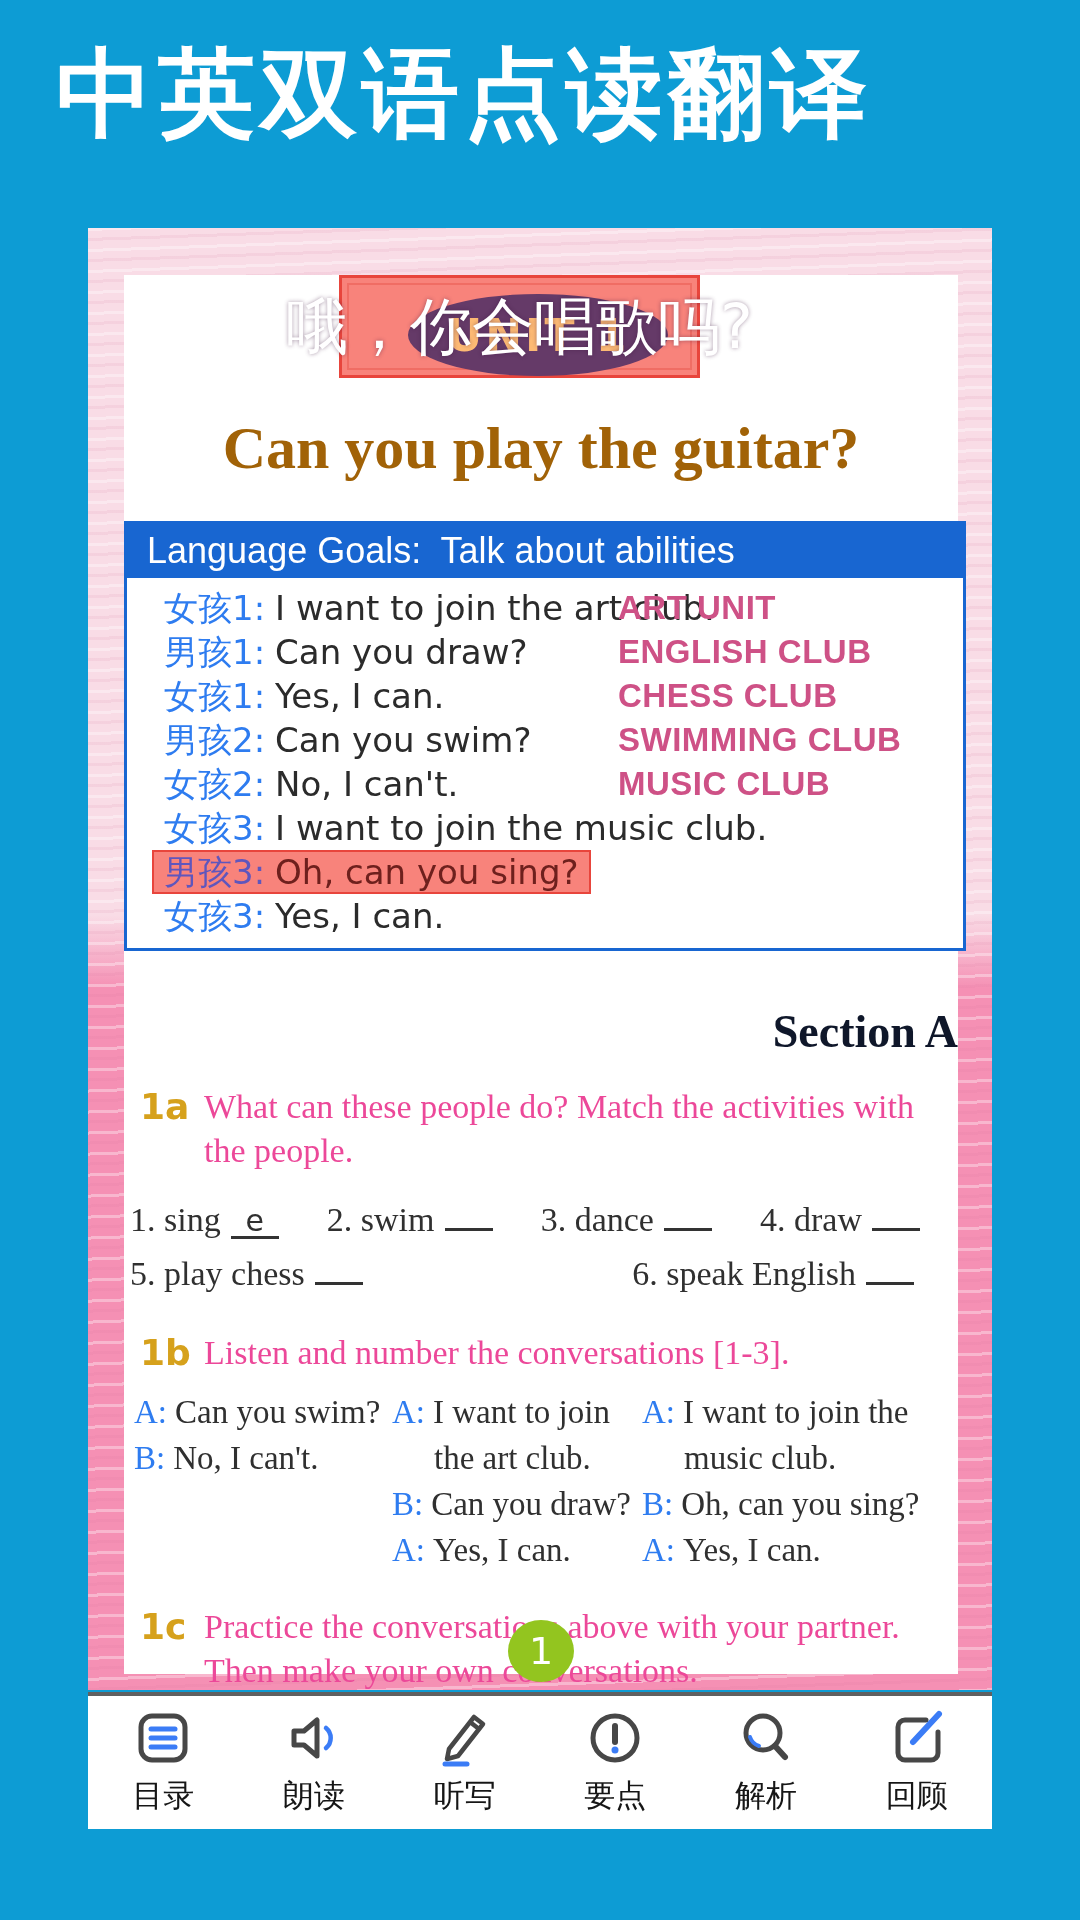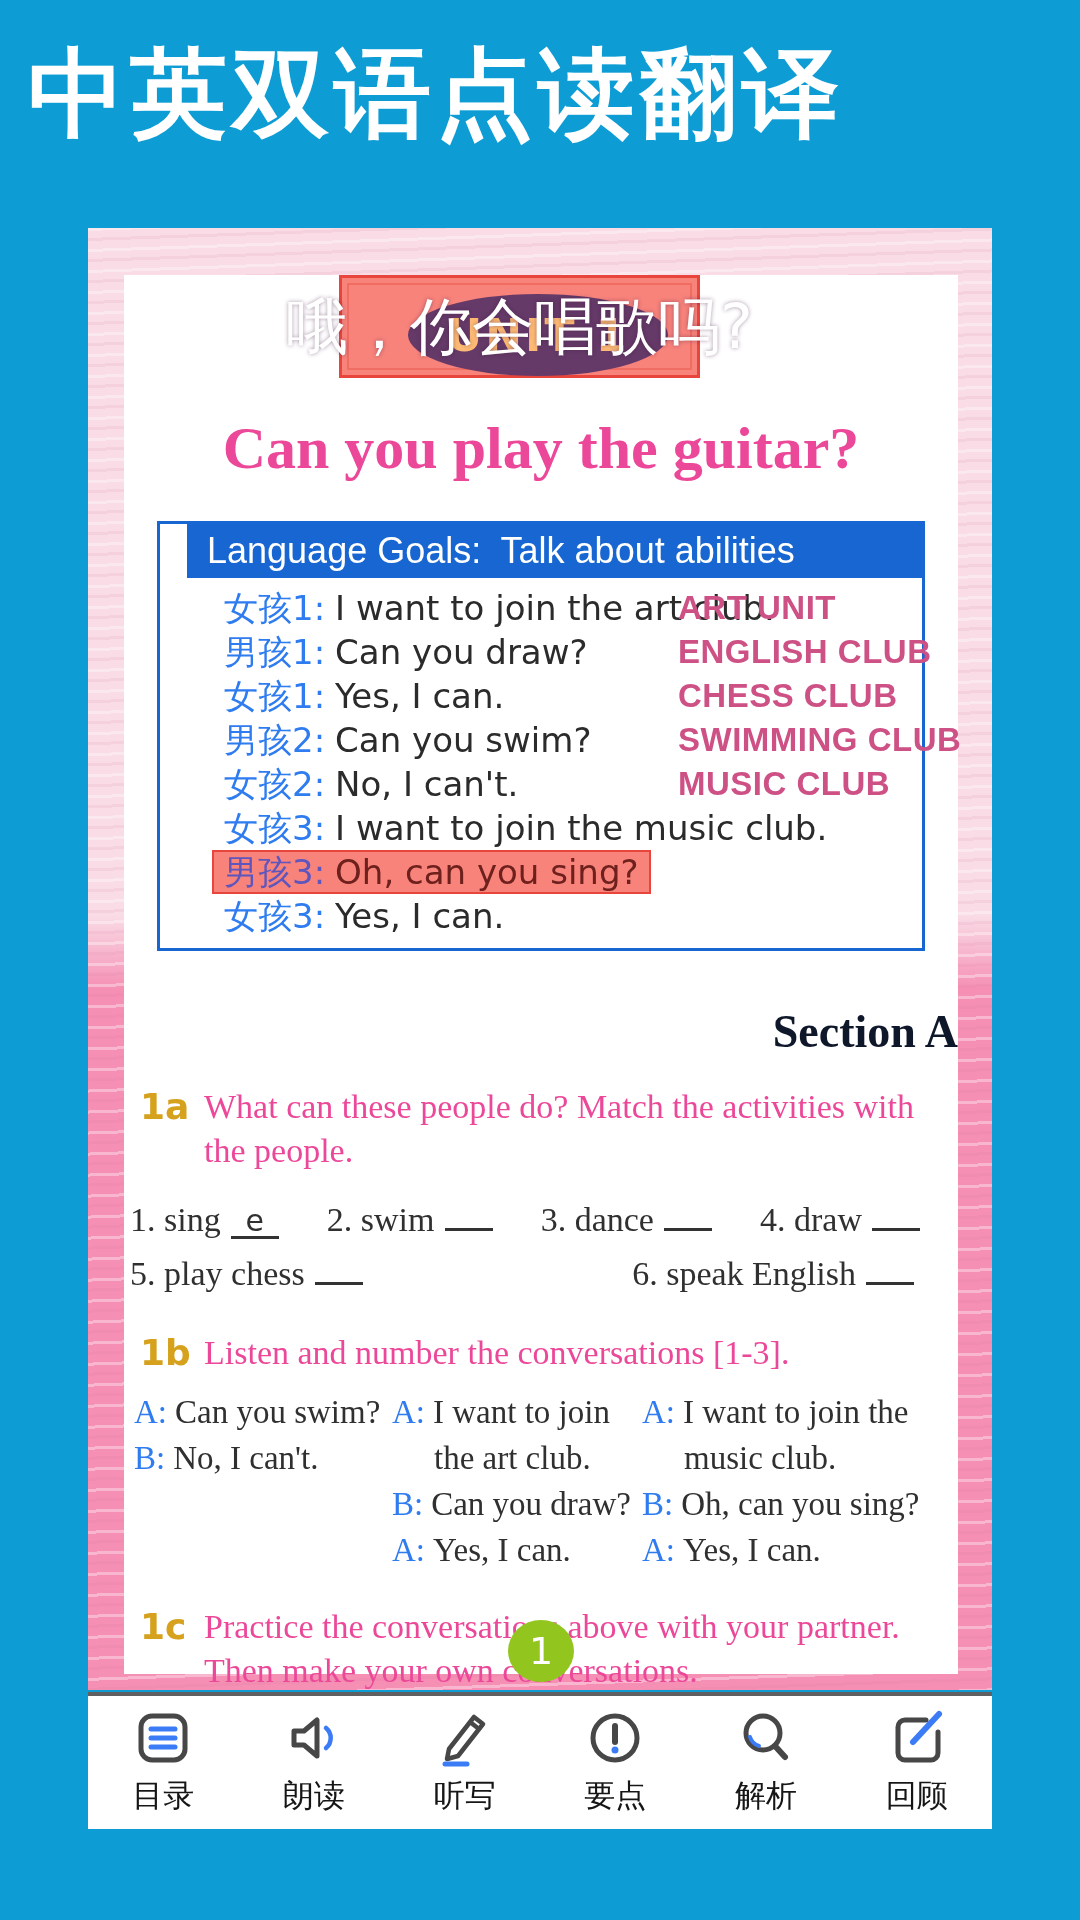--- a/index.html
+++ b/index.html
@@ -3,21 +3,21 @@
 <meta charset="utf-8">
 <style>
   html,body{margin:0;padding:0;}
   body{
     width:1080px;height:1920px;position:relative;overflow:hidden;
     background:#0d9cd4;
     font-family:"Liberation Sans", sans-serif;
   }
   
   .app-header{
-    position:absolute;top:30px;left:0;width:872px;text-align:center;
+    position:absolute;top:30px;left:0;width:872px;text-align:right;
     color:#ffffff;font-weight:bold;font-size:97px;letter-spacing:5px;
     font-family:"DejaVu Sans", sans-serif;white-space:nowrap;
   }
   
   .page{
     position:absolute;left:88px;top:228px;width:904px;height:1462px;
     box-sizing:border-box;padding:29px 34px 34px 36px;
     background:linear-gradient(180deg,#f9dce6 0%,#f9dce6 47%,#f590b4 52%,#f590b4 100%);
   }
   .page::before{ 
@@ -47,26 +47,26 @@
   .unit-translation{
     position:absolute;left:0;top:0;width:100%;height:100%;
     display:flex;align-items:center;justify-content:center;z-index:2;
     color:#ffffff;font-size:62px;font-family:"DejaVu Sans", sans-serif;
     text-shadow:0 0 4px rgba(60,20,60,.45);white-space:nowrap;
   }
   
   .book-title{
     margin-top:36px;text-align:center;
     font-family:"Liberation Serif", serif;font-weight:bold;
-    font-size:60px;color:#ec4899;
+    font-size:60px;color:#a16207;
   }
   
   .goals-box{
-    width:768px;margin:38px auto 12px;box-sizing:border-box;
-    border:3px solid #1866d1;background:#fff;padding-left:27px;
+    width:842px;margin:38px auto 12px;box-sizing:border-box;
+    border:3px solid #1866d1;background:#fff;
   }
   .goals-bar{
     background:#1866d1;color:#ffffff;height:54px;line-height:54px;
     font-size:36px;padding-left:20px;white-space:pre;
     font-family:"Liberation Sans", sans-serif;
   }
   .dialogue{padding:8px 0 10px 0;}
   .dlg-row{
     position:relative;line-height:44px;font-size:34px;padding-left:37px;
     font-family:"DejaVu Sans", sans-serif;color:#2b2b2b;white-space:nowrap;

